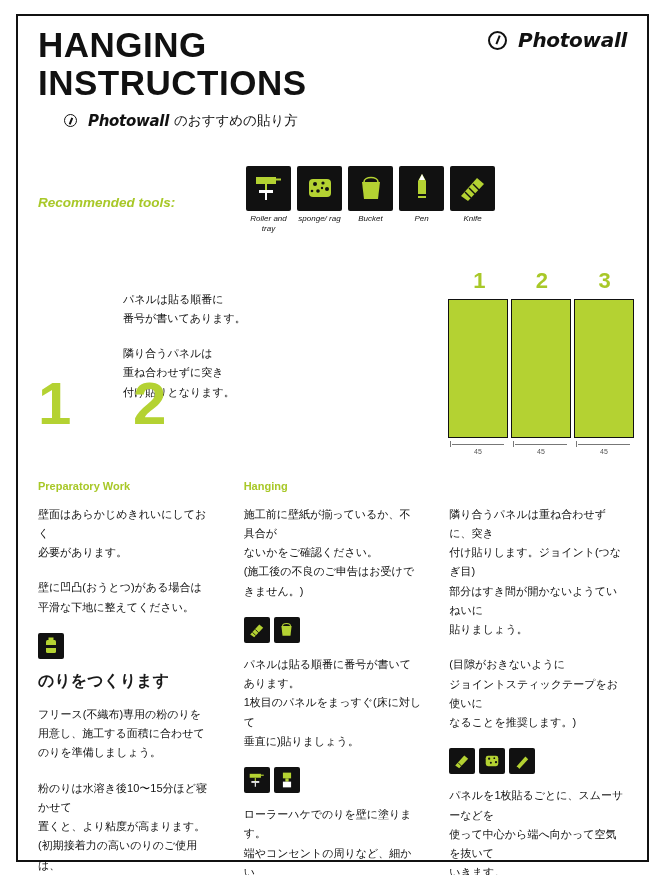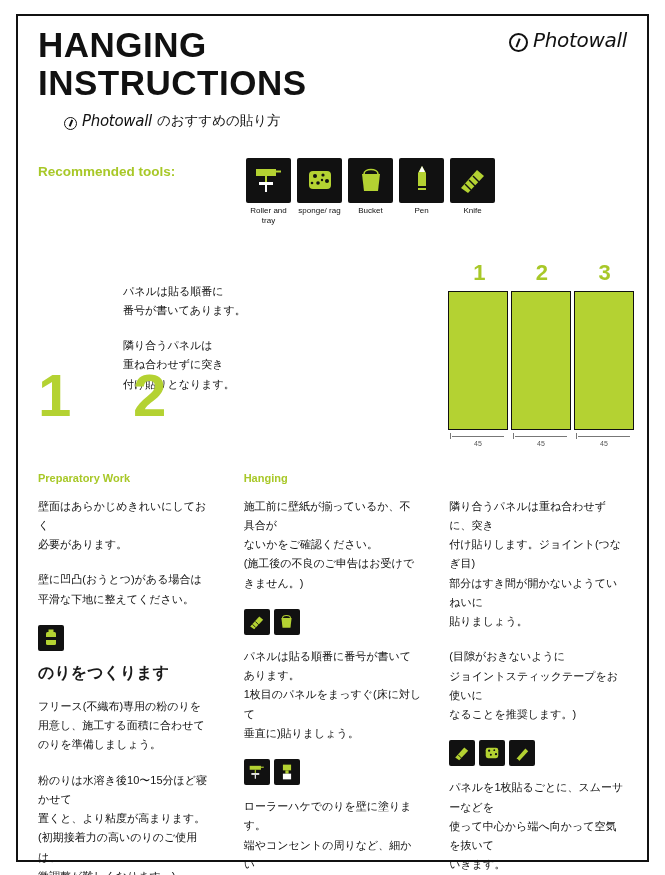--- a/index.html
+++ b/index.html
@@ -55,24 +55,24 @@
     margin-top: 10px;
     margin-left: 26px;
     font-size: 13.5px;
     color: #111;
     display: flex;
     align-items: center;
     gap: 5px;
   }
   .brand-logo {
     display: inline-flex;
-    align-items: flex-end;
-    gap: 5px;
+    align-items: center;
+    gap: 11px;
     font-family: "DejaVu Sans", sans-serif;
-    font-weight: normal;
+    font-weight: bold;
     font-style: italic;
     letter-spacing: -0.3px;
   }
   .brand-logo .ring {
     display: inline-block;
     border-radius: 50%;
     border: 2px solid currentColor;
     position: relative;
   }
   .brand-logo .ring::after {
@@ -91,23 +91,24 @@
     top: 14px;
     font-size: 20px;
     color: #111;
   }
   .logo-top .ring { width: 15px; height: 15px; }
   .subtitle .brand-logo { font-size: 15px; }
   .subtitle .ring { width: 11px; height: 11px; border-width: 1.5px; }
 
   
   .tools {
-    margin-top: 28px;
-    display: flex;
-    align-items: flex-start;
+    margin-top: 36px;
+    display: flex;
+    align-items: center;
+    font-style: italic;
   }
   .tools-label {
     color: #a8c828;
     font-size: 13.5px;
     font-weight: bold;
     width: 208px;
     flex: none;
     padding-top: 6px;
   }
   .tool-list {

